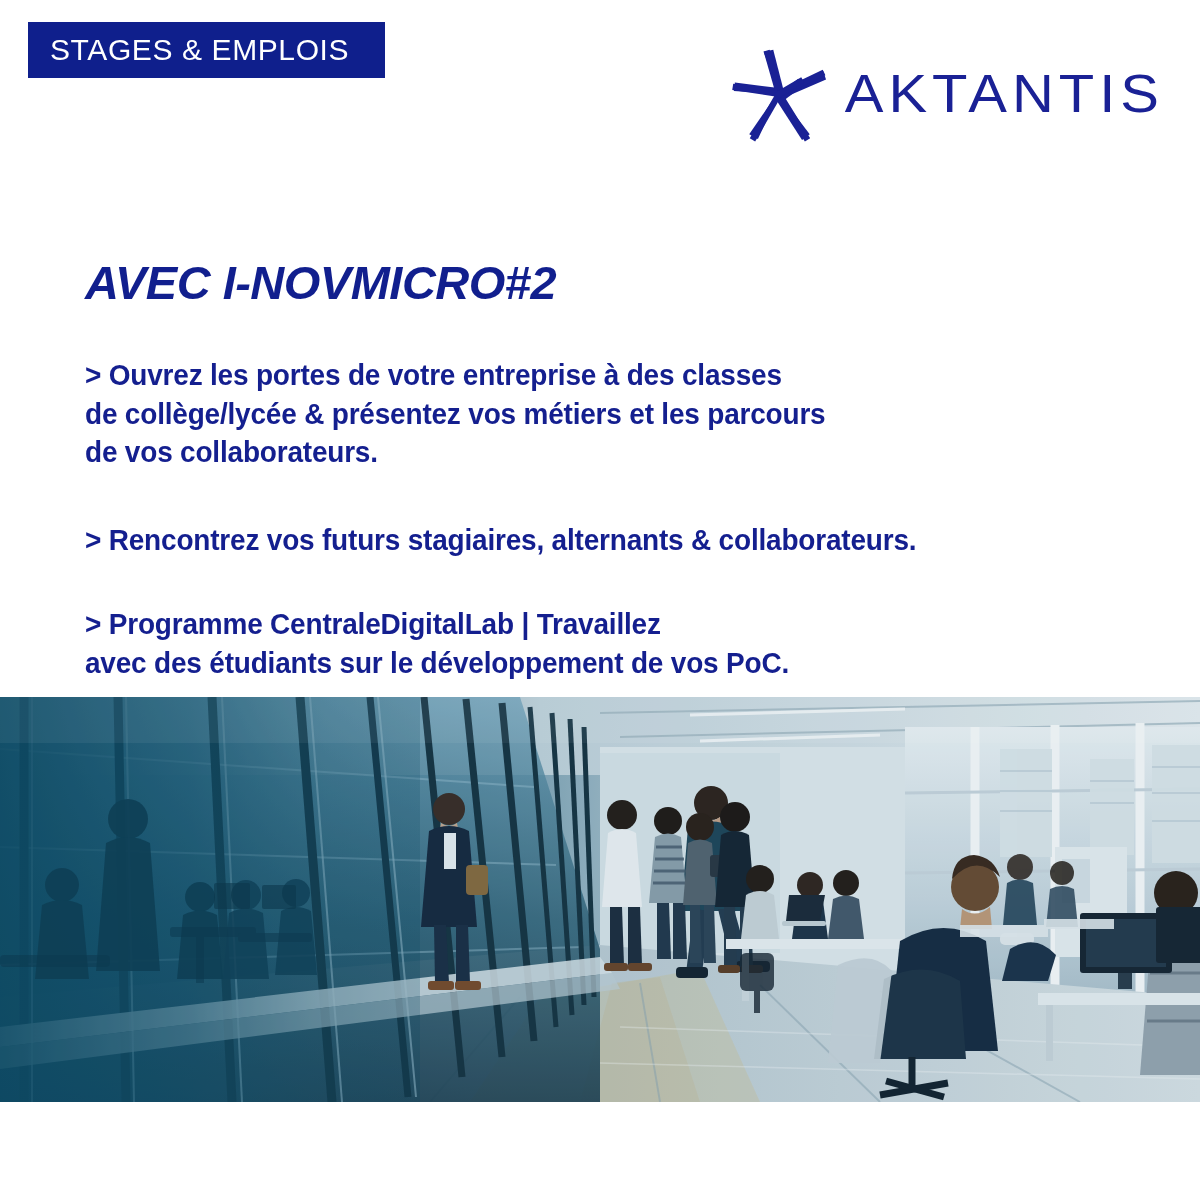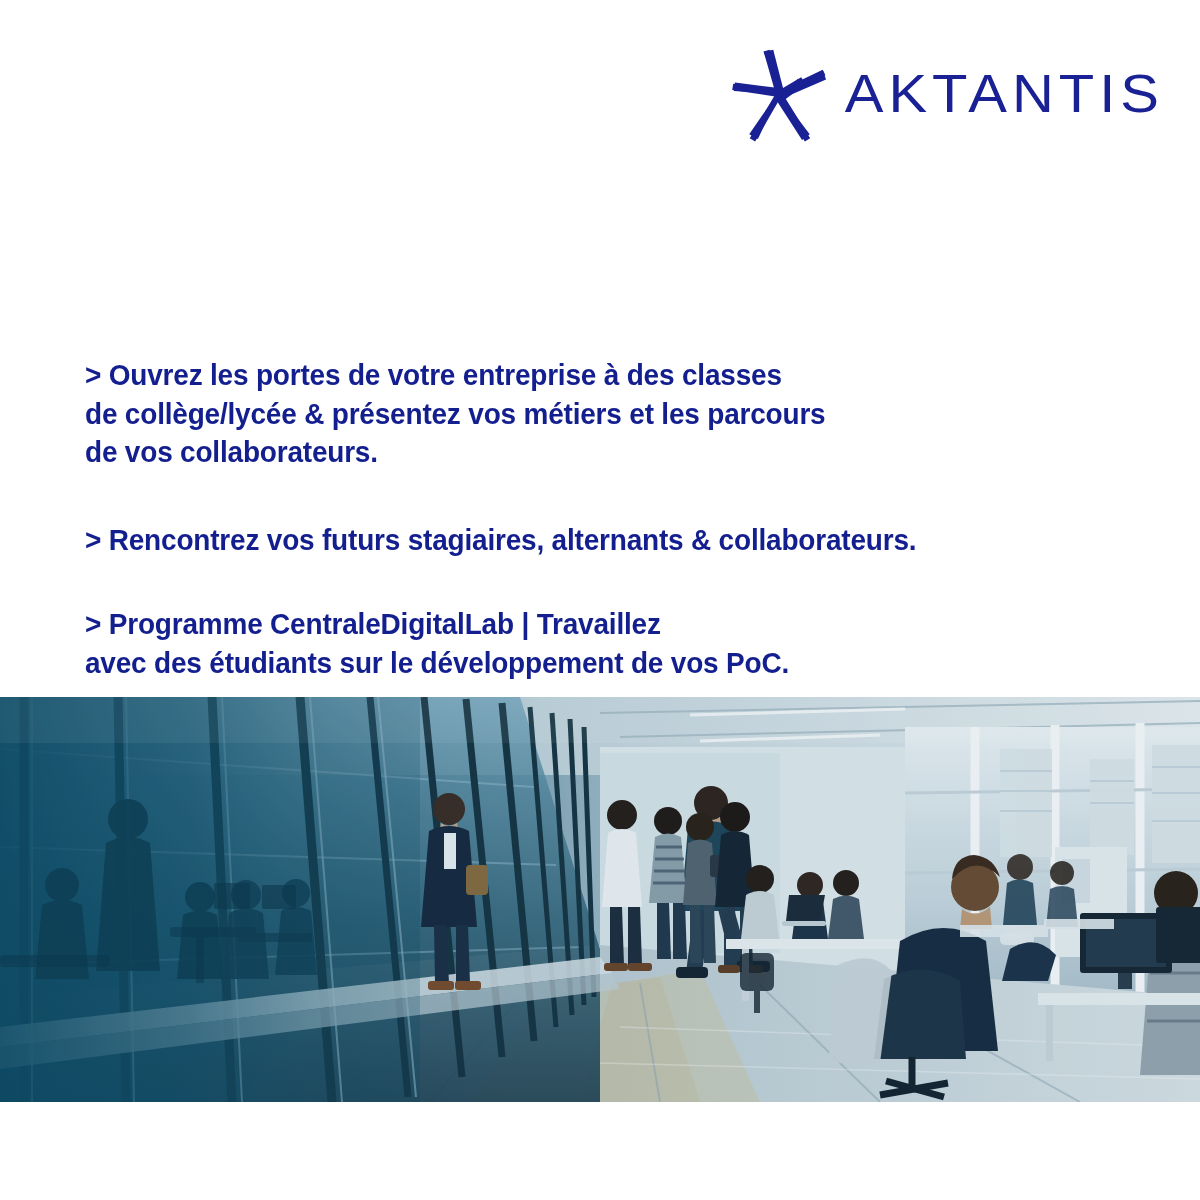--- a/index.html
+++ b/index.html
@@ -88,20 +88,23 @@
     overflow:hidden;
     background:#153041;
   }
   .photo svg{display:block;width:1200px;height:405px;}
 </style>
 </head>
 <body>
 
 <div class="page">
 
+  <div class="badge">
+    <span class="badge-label">STAGES &amp; EMPLOIS</span>
+  </div>
 
   <div class="logo">
     <span class="logo-mark">
       <svg viewBox="0 0 100 100" xmlns="http://www.w3.org/2000/svg" aria-hidden="true">
         <g fill="#1a2195">
 
           <path d="M50 50 L34 6 L44 4 L55 47 Z"></path>
           <path d="M50 50 L96 26 L99 35 L55 54 Z"></path>
           <path d="M50 50 L82 92 L74 98 L47 56 Z"></path>
           <path d="M50 50 L28 97 L19 92 L45 54 Z"></path>
@@ -115,20 +118,21 @@
           <line x1="50" y1="50" x2="78" y2="95"></line>
           <line x1="50" y1="50" x2="24" y2="95"></line>
           <line x1="50" y1="50" x2="5" y2="43"></line>
           <line x1="50" y1="50" x2="72" y2="37"></line>
         </g>
       </svg>
     </span>
     <span class="logo-word">AKTANTIS</span>
   </div>
 
+  <div class="headline">AVEC I-NOVMICRO#2</div>
 
   <div class="bullets">
 
     <div class="bullet b1">
       <span class="ln">&gt; Ouvrez les portes de votre entreprise à des classes</span>
       <span class="ln">de collège/lycée &amp; présentez vos métiers et les parcours</span>
       <span class="ln">de vos collaborateurs.</span>
     </div>
 
     <div class="gap-1"></div>

